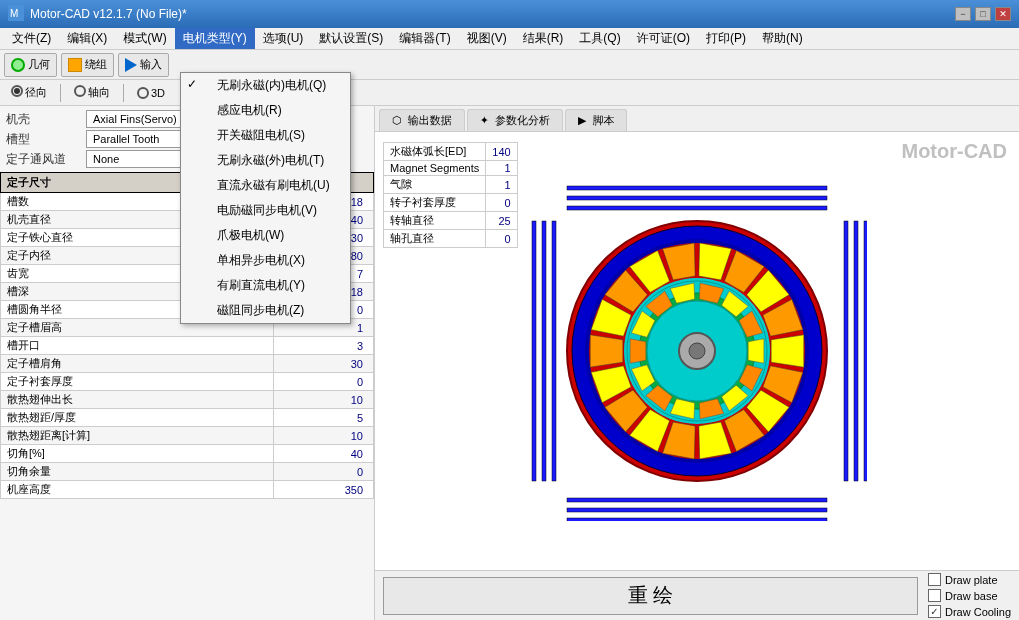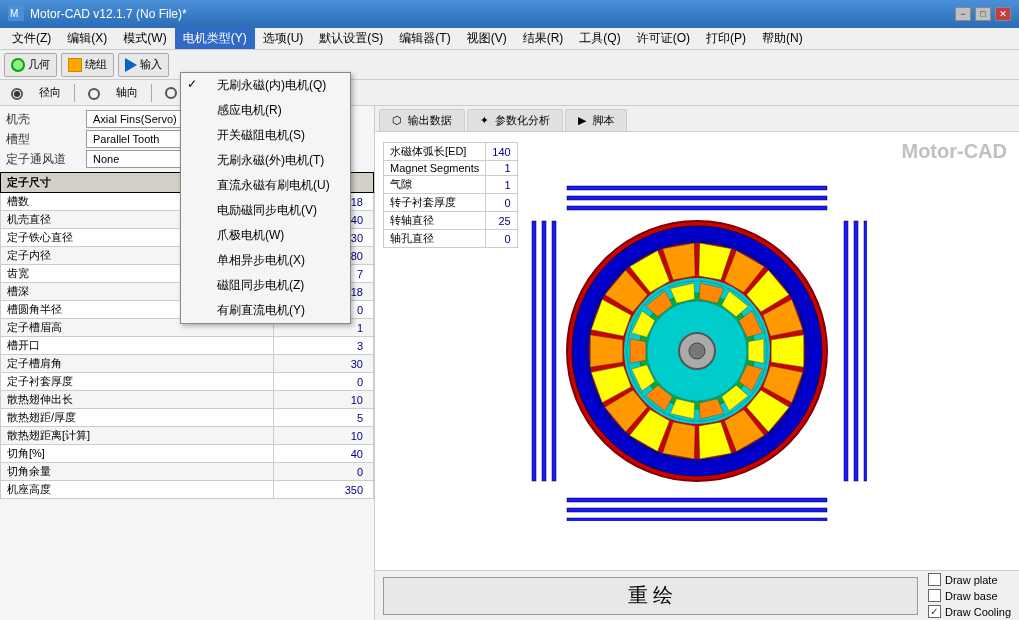--- a/index.html
+++ b/index.html
@@ -49,21 +49,21 @@
       align-items: center;
       padding: 2px 4px;
       border-bottom: 1px solid #ccc;
       gap: 4px;
     }
     .toolbar-btn {
       display: flex; align-items: center; gap: 3px;
       padding: 2px 6px; border: 1px solid #aaa; background: #e8e8e8;
       cursor: pointer; font-size: 11px; height: 24px; border-radius: 2px;
     }
-    .radio-label { display: flex; align-items: flex-end; gap: 16px; font-size: 11px; cursor: pointer; padding: 2px 4px; border: 1px solid transparent; }
+    .radio-label { display: flex; align-items: flex-start; gap: 2px; font-size: 11px; cursor: pointer; padding: 2px 4px; border: 1px solid transparent; }
     .radio-dot { width: 12px; height: 12px; border-radius: 50%; border: 2px solid #555; display: flex; align-items: center; justify-content: center; }
     .radio-dot.checked::after { content: ''; width: 6px; height: 6px; border-radius: 50%; background: #333; }
 
     
     #tabs {
       background: #f0f0f0;
       height: 26px;
       display: flex;
       align-items: flex-end;
       padding: 0 4px;
@@ -548,15 +548,15 @@
 
 <div id="dropdown-menu">
     <div class="dropdown-item checked">无刷永磁(内)电机(Q)</div>
     <div class="dropdown-item">感应电机(R)</div>
     <div class="dropdown-item">开关磁阻电机(S)</div>
     <div class="dropdown-item">无刷永磁(外)电机(T)</div>
     <div class="dropdown-item">直流永磁有刷电机(U)</div>
     <div class="dropdown-item">电励磁同步电机(V)</div>
     <div class="dropdown-item">爪极电机(W)</div>
     <div class="dropdown-item">单相异步电机(X)</div>
+    <div class="dropdown-item">有刷直流电机(Y)</div>
     <div class="dropdown-item">磁阻同步电机(Z)</div>
-    <div class="dropdown-item">有刷直流电机(Y)</div>
   </div>
 
 </body></html>

